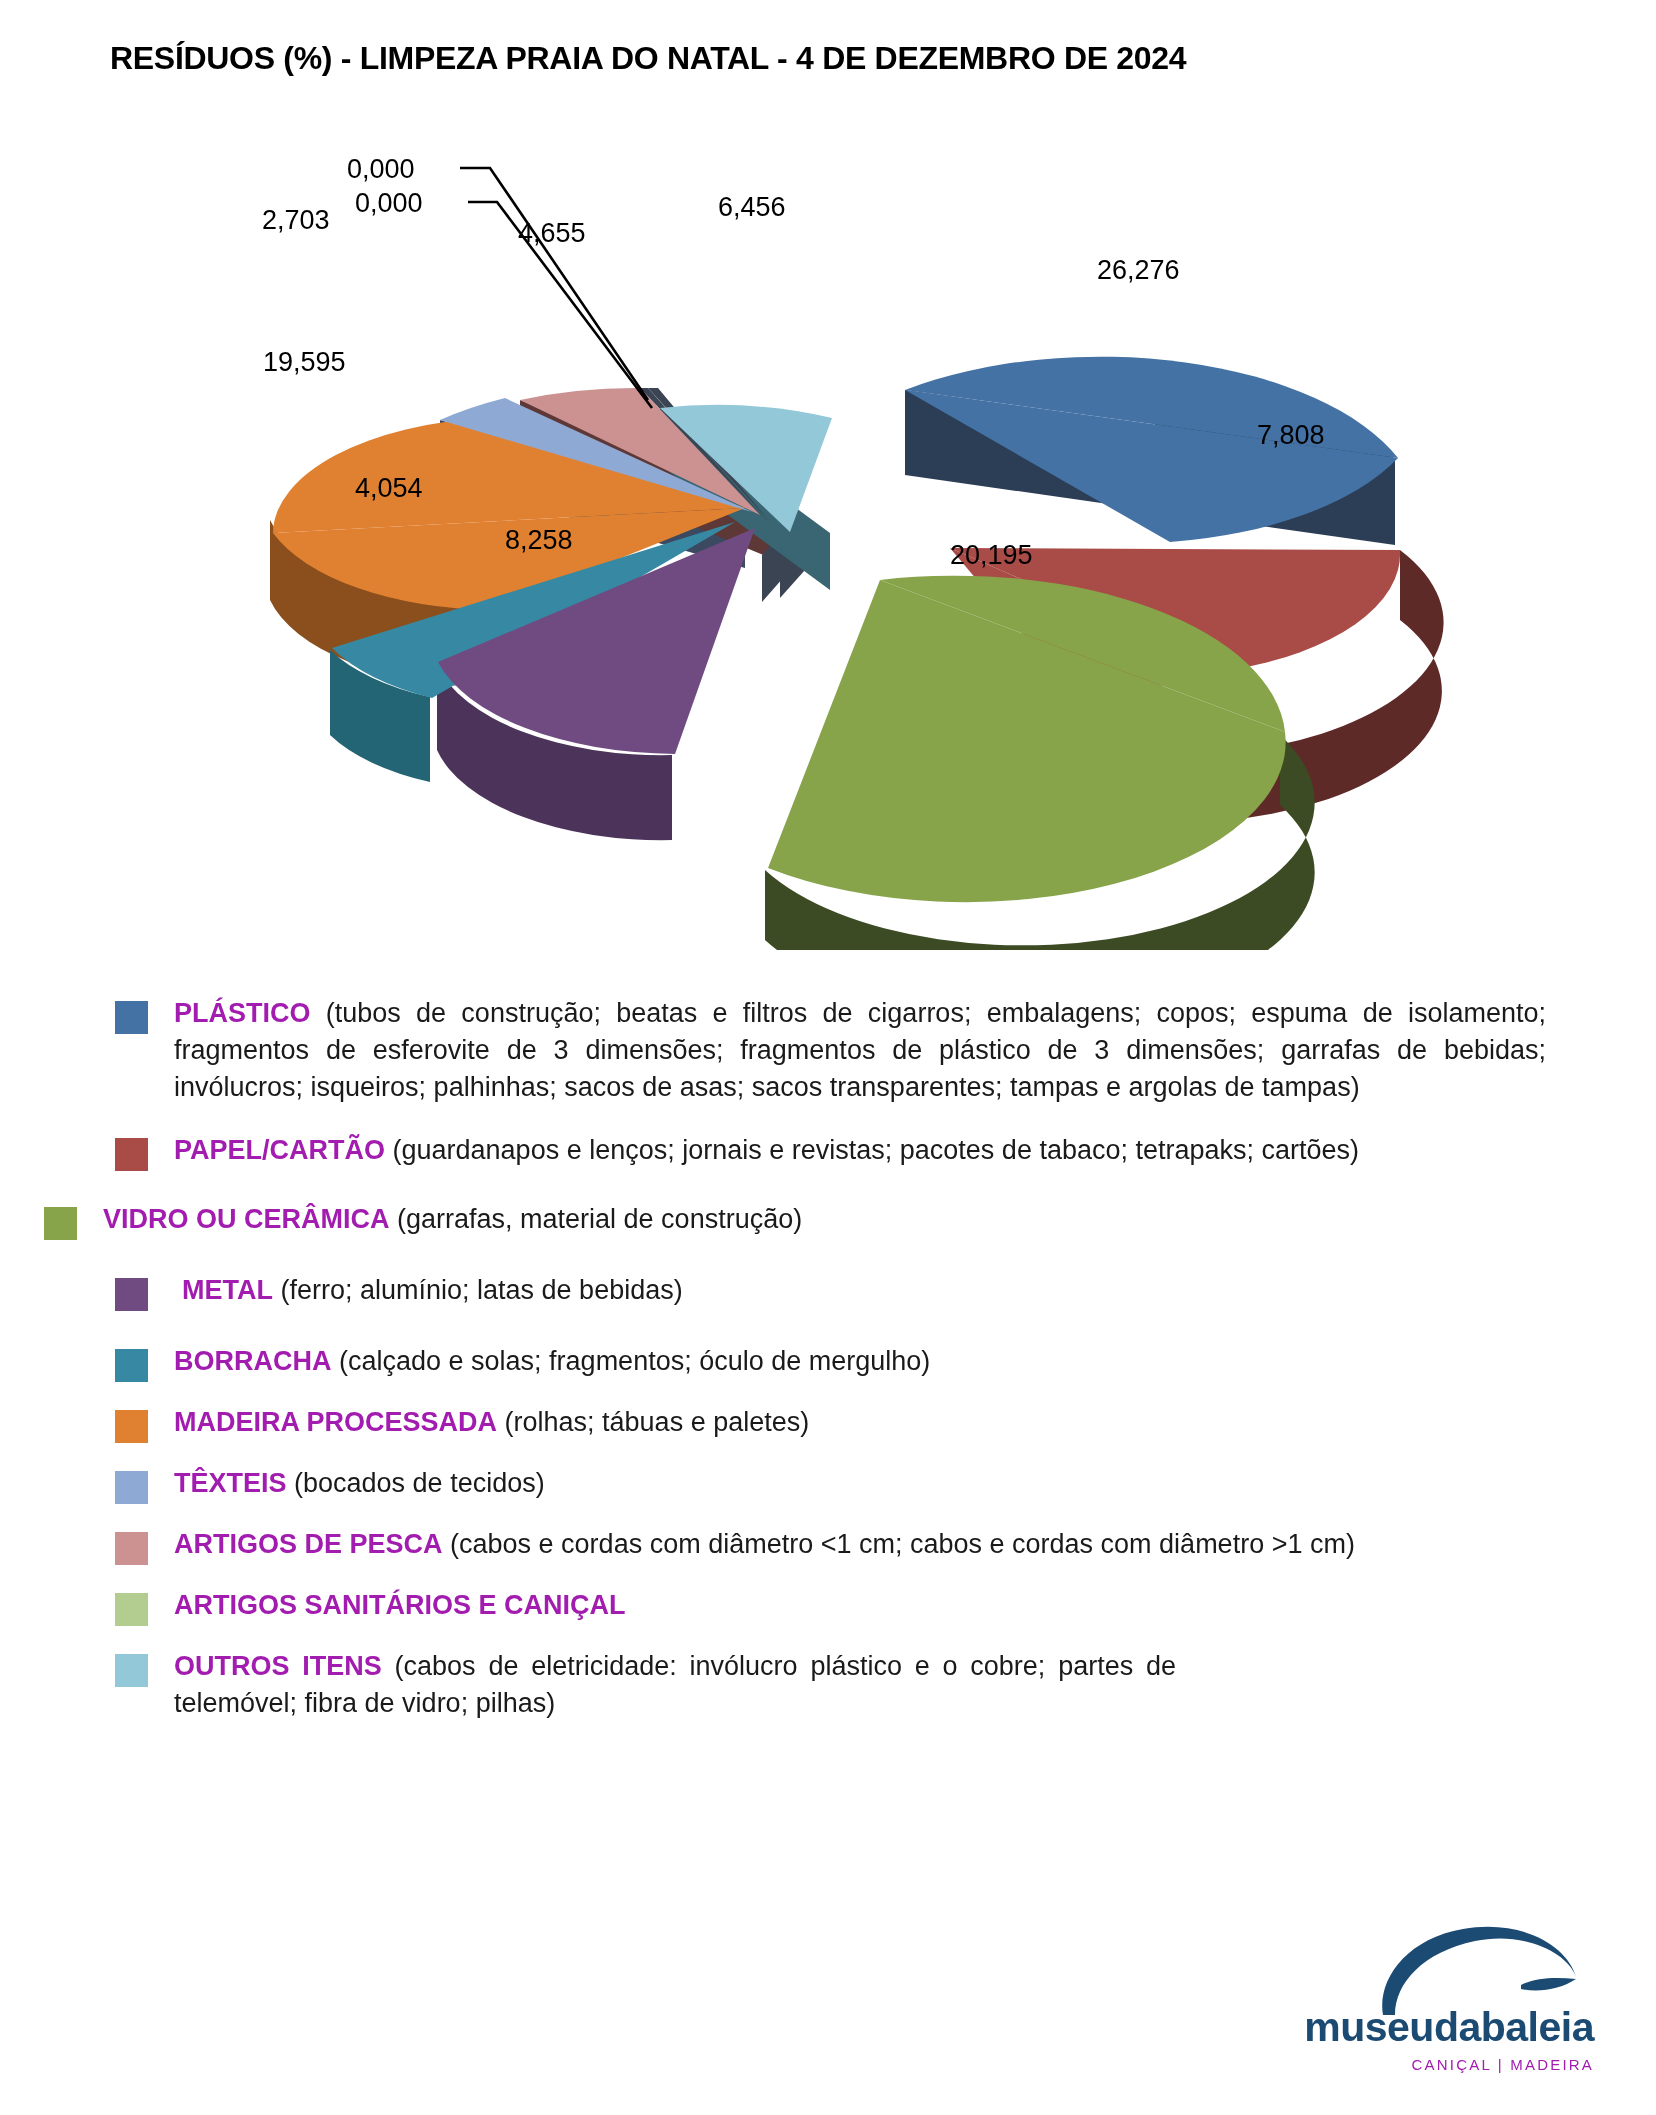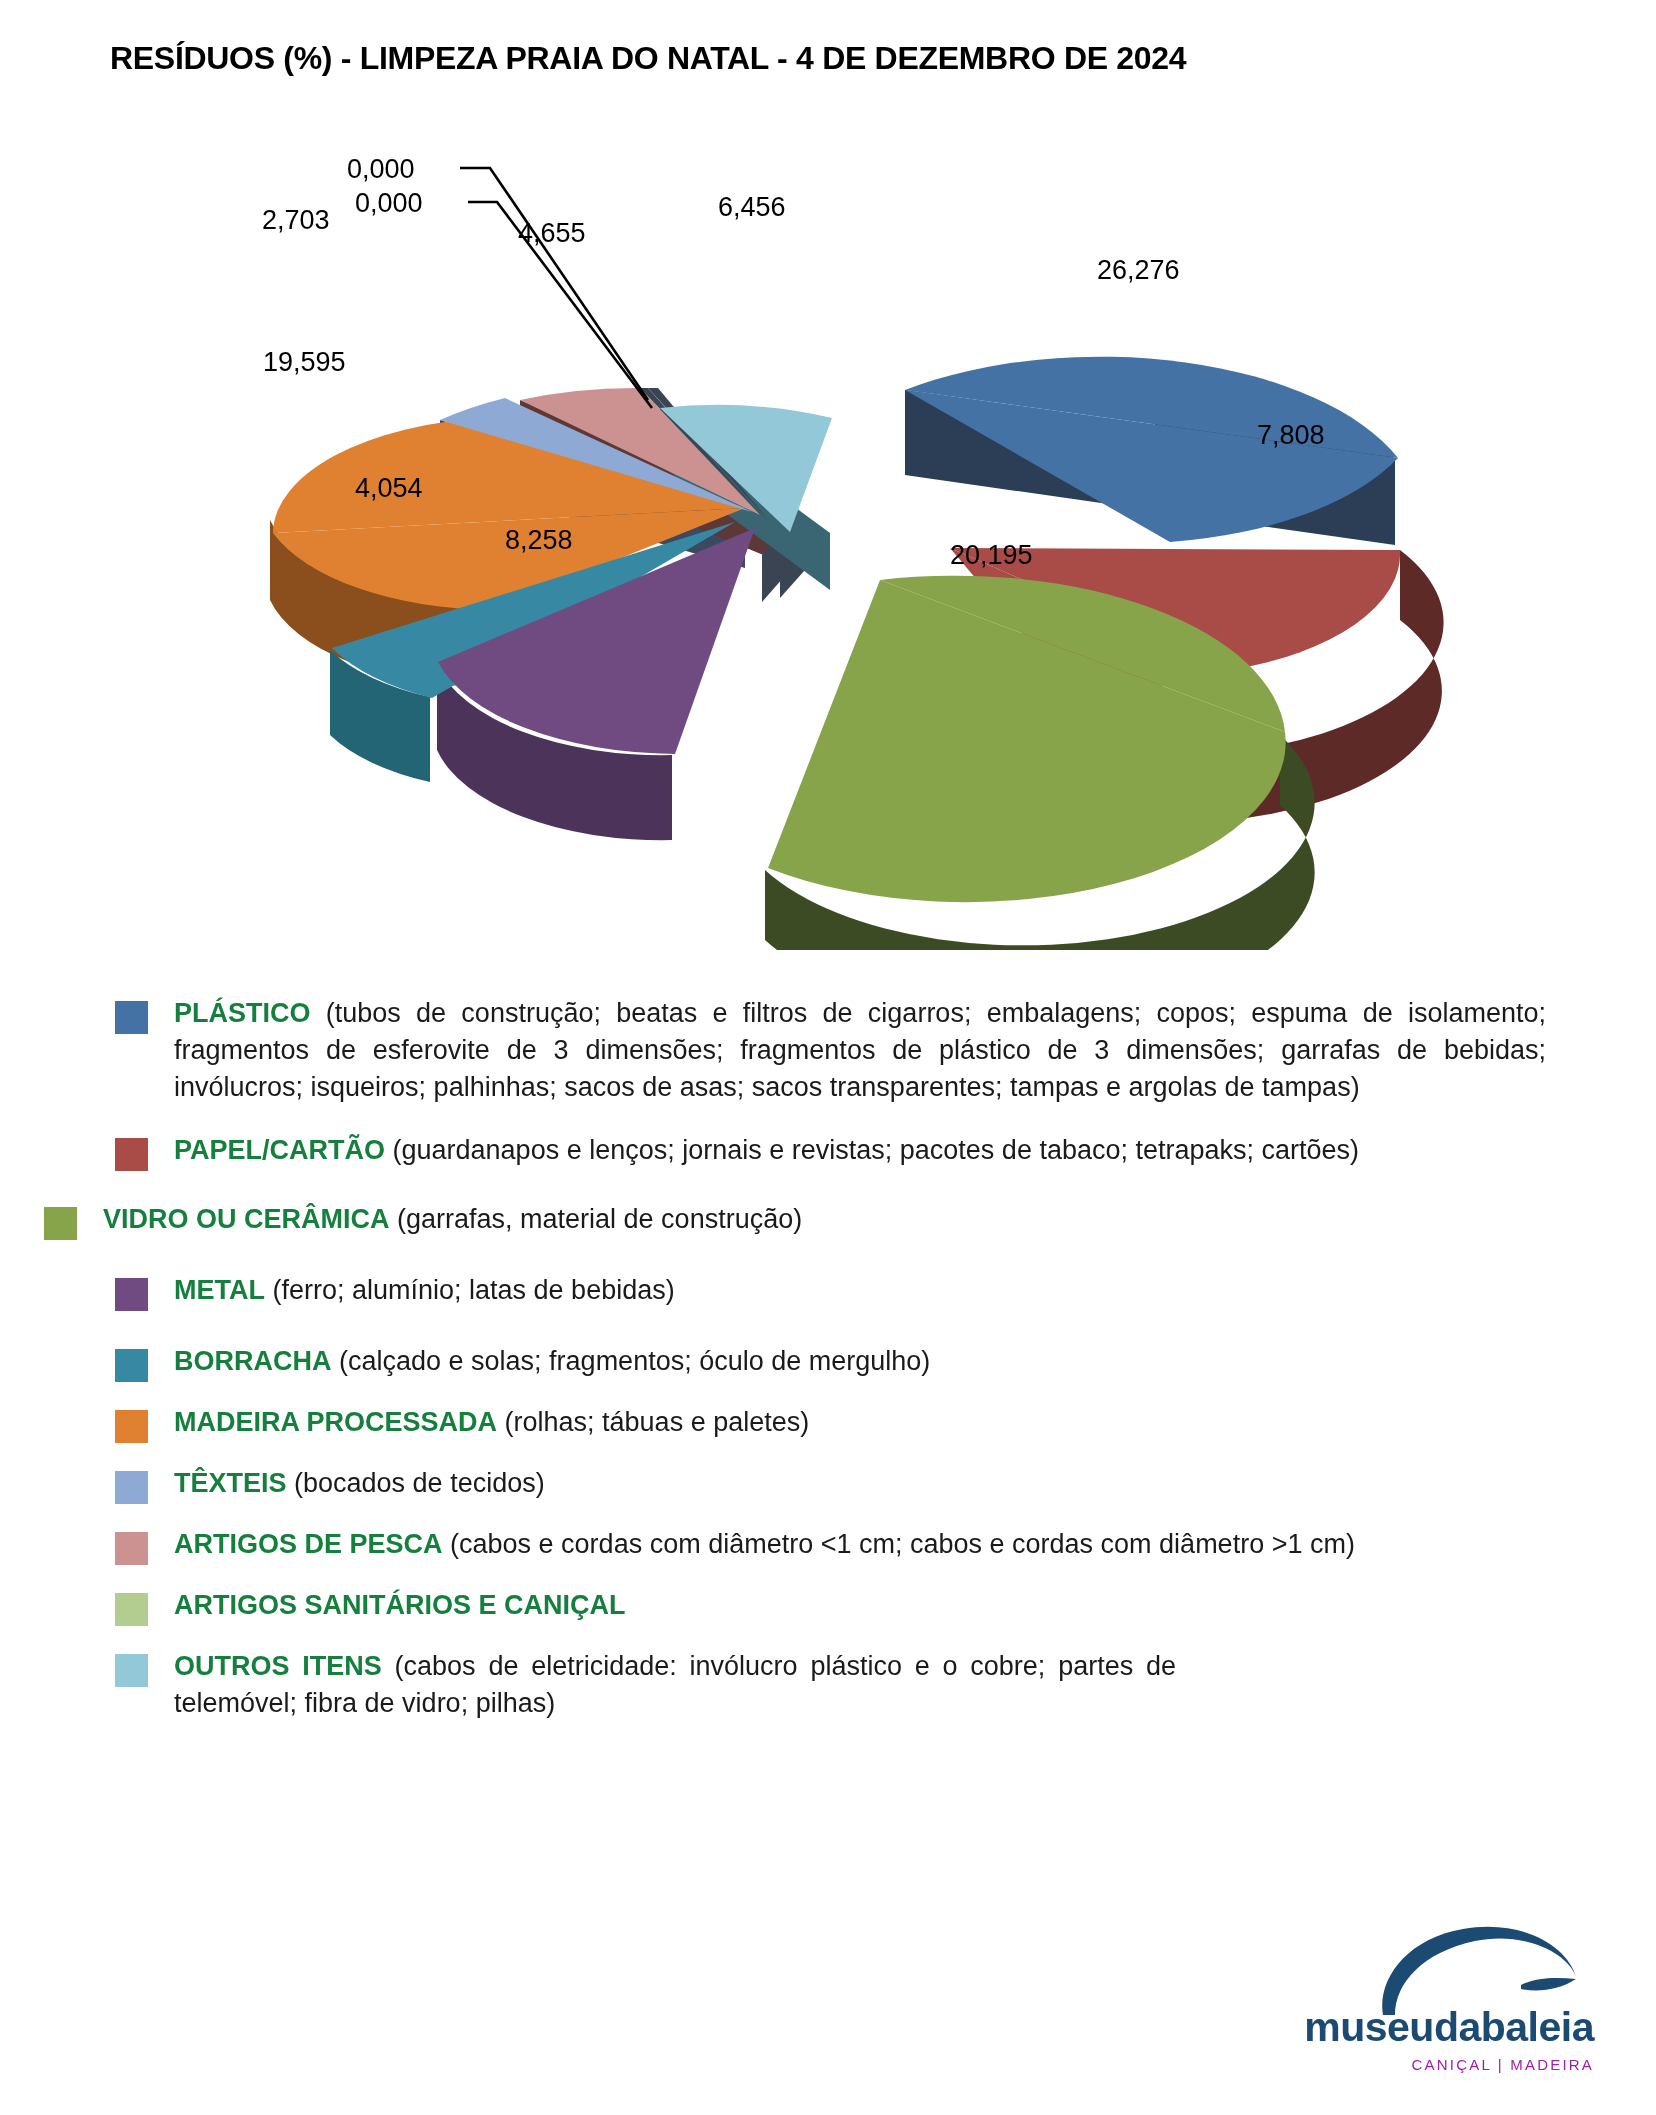--- a/index.html
+++ b/index.html
@@ -62,29 +62,29 @@
   .legend-text{
     flex:1 1 auto;
     font-size:27px;
     line-height:37px;
     color:#1a1a1a;
     padding-right:110px;
     text-align:justify;
   }
   .legend-text .cat{
     font-weight:bold;
-    color:#15803d;
+    color:#a21caf;
   }
   .legend-row .legend-swatch{height:33px;}
 
   
   #row-0{margin-bottom:26px;}
   #row-1{margin-bottom:30px;}
   #row-2{margin-bottom:32px;padding-left:44px;}
-  #row-3{margin-bottom:32px;}
+  #row-3{margin-bottom:32px;gap:8px;}
   #row-4{margin-bottom:22px;}
   #row-5{margin-bottom:22px;}
   #row-6{margin-bottom:22px;}
   #row-7{margin-bottom:22px;}
   #row-8{margin-bottom:22px;}
   #row-9{margin-bottom:26px;}
   #row-10{margin-bottom:0px;}
 
   
   #logo{

